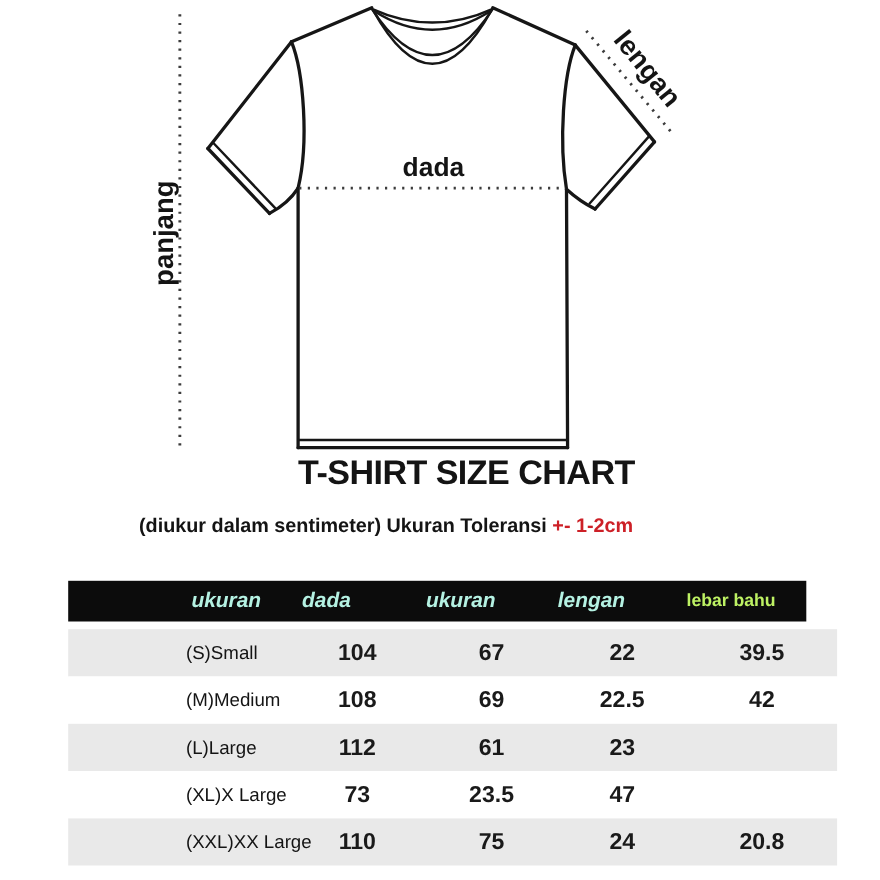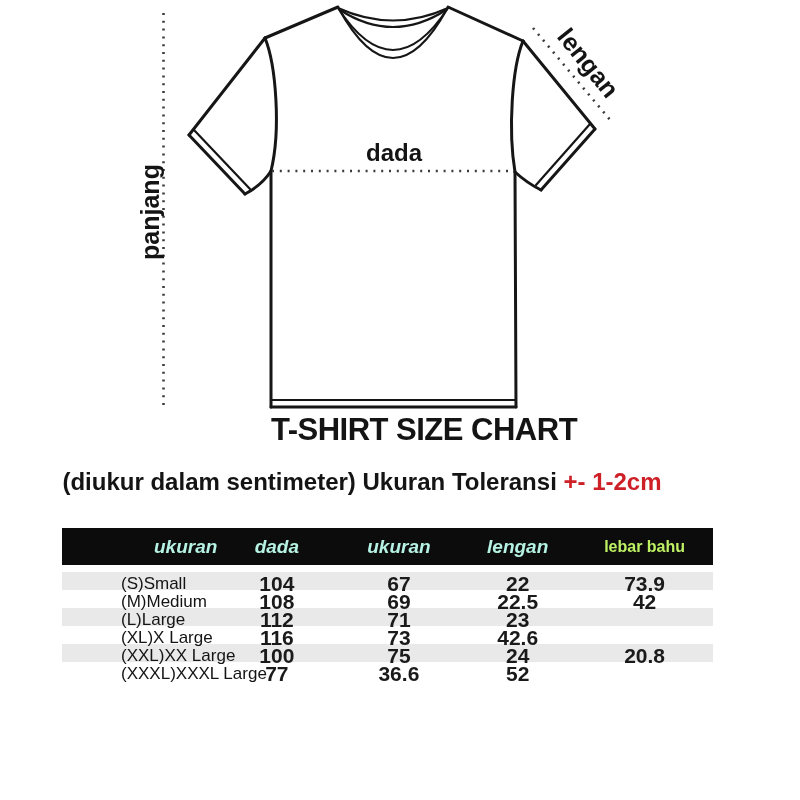--- a/index.html
+++ b/index.html
@@ -16,38 +16,38 @@
     transform:translate(-50%,-50%); white-space:nowrap;
   }
   .label-panjang { left:150px; top:212px; transform:translate(-50%,-50%) rotate(-90deg); font-size:25px; }
   .label-lengan  { left:588px; top:63px;  transform:translate(-50%,-50%) rotate(51deg);  font-size:25px; }
   .label-dada    { left:394px; top:153px; }
   .chart-title {
     position:absolute; left:0; top:412px; width:800px; text-align:center;
     font-size:31px; font-weight:bold; color:#141414; letter-spacing:-0.5px;padding-left:24px;
   }
   .chart-subtitle {
-    position:absolute; left:12px; top:468px; width:700px; text-align:center;
-    font-size:24px; font-weight:bold; color:#141414;
+    position:absolute; left:1px; top:468px; width:700px; text-align:center;
+    font-size:18px; font-weight:bold; color:#141414;
   }
   .chart-subtitle .tol { color:#cd2027; }
   .size-table { position:absolute; left:62px; top:528px; width:651px; }
   .t-row {
     display:grid; grid-template-columns:23.5% 19% 18.5% 18% 21%;
     align-items:center; width:100%;
   }
   .t-head {
-    height:37px; background:#0c0c0c; margin-bottom:7px;
+    height:37px; background:#0c0c0c; margin-bottom:7px;padding-left:20px;
   }
   .h-cell {
     text-align:center; font-style:italic; font-weight:bold; font-size:19px; color:#b5f2e3;
   }
   .h-cell.first { text-align:left; padding-left:92px; }
   .h-cell.last  { font-style:normal; font-weight:600; font-size:16px; color:#bef264; }
-  .t-body .t-row { height:18px; }
+  .t-body .t-row { height:43px;padding-left:48px; }
   .t-body .t-row:nth-child(odd)  { background:#e9e9e9; }
   .t-body .t-row:nth-child(even) { background:#ffffff; }
   .c-size {
     text-align:left; padding-left:59px; font-size:17px; color:#141414; white-space:nowrap; overflow:visible;
   }
   .c-num { text-align:center; font-size:21px; font-weight:600; color:#1a1a1a; }
 </style>
 </head>
 <body>
 
@@ -104,44 +104,44 @@
       <div class="h-cell">ukuran</div>
       <div class="h-cell">lengan</div>
       <div class="h-cell last">lebar bahu</div>
     </div>
     <div class="t-body">
       <div class="t-row">
         <div class="c-size">(S)Small</div>
         <div class="c-num">104</div>
         <div class="c-num">67</div>
         <div class="c-num">22</div>
-        <div class="c-num">73.9</div>
+        <div class="c-num">39.5</div>
       </div>
       <div class="t-row">
         <div class="c-size">(M)Medium</div>
         <div class="c-num">108</div>
         <div class="c-num">69</div>
         <div class="c-num">22.5</div>
         <div class="c-num">42</div>
       </div>
       <div class="t-row">
         <div class="c-size">(L)Large</div>
         <div class="c-num">112</div>
-        <div class="c-num">71</div>
+        <div class="c-num">61</div>
         <div class="c-num">23</div>
       </div>
       <div class="t-row">
         <div class="c-size">(XL)X Large</div>
-        <div class="c-num">116</div>
         <div class="c-num">73</div>
-        <div class="c-num">42.6</div>
+        <div class="c-num">23.5</div>
+        <div class="c-num">47</div>
       </div>
       <div class="t-row">
         <div class="c-size">(XXL)XX Large</div>
-        <div class="c-num">100</div>
+        <div class="c-num">110</div>
         <div class="c-num">75</div>
         <div class="c-num">24</div>
         <div class="c-num">20.8</div>
       </div>
       <div class="t-row">
         <div class="c-size">(XXXL)XXXL Large</div>
         <div class="c-num">77</div>
         <div class="c-num">36.6</div>
         <div class="c-num">52</div>
       </div>

